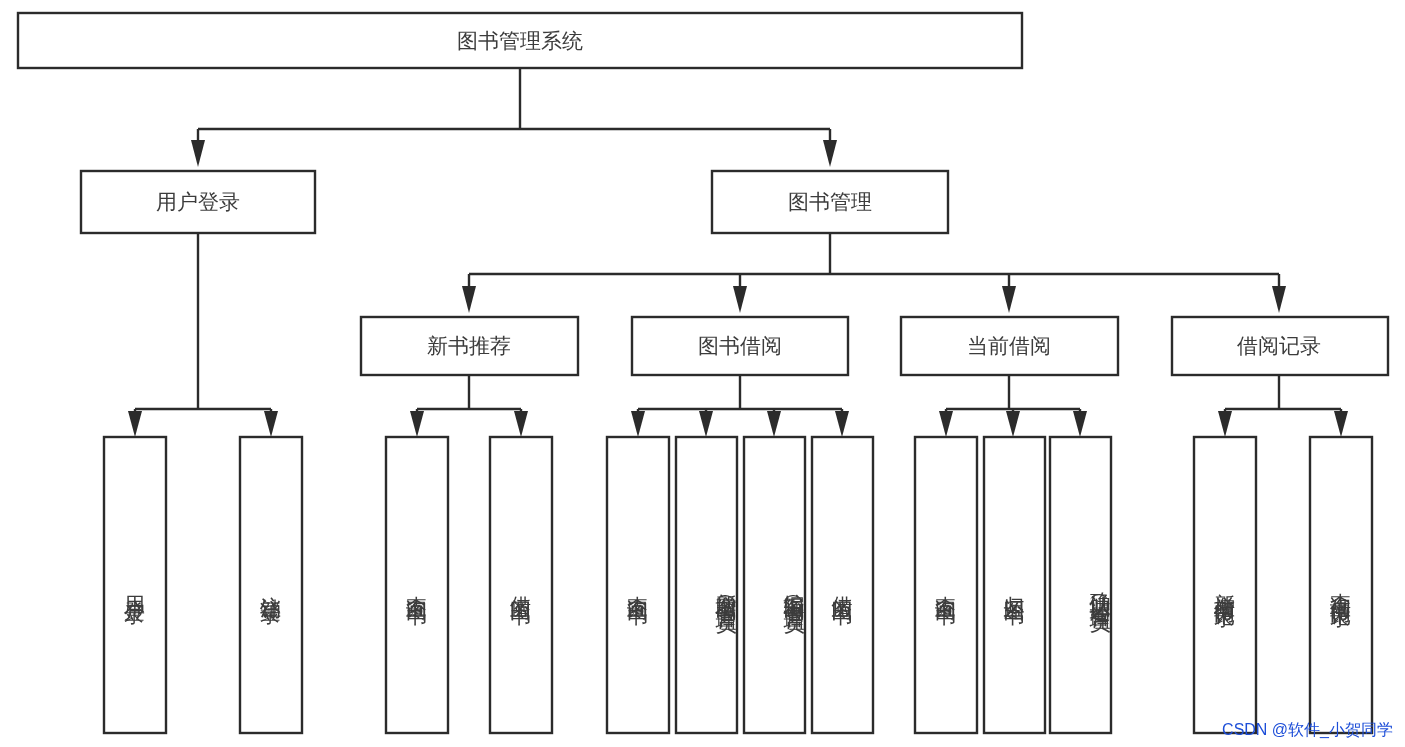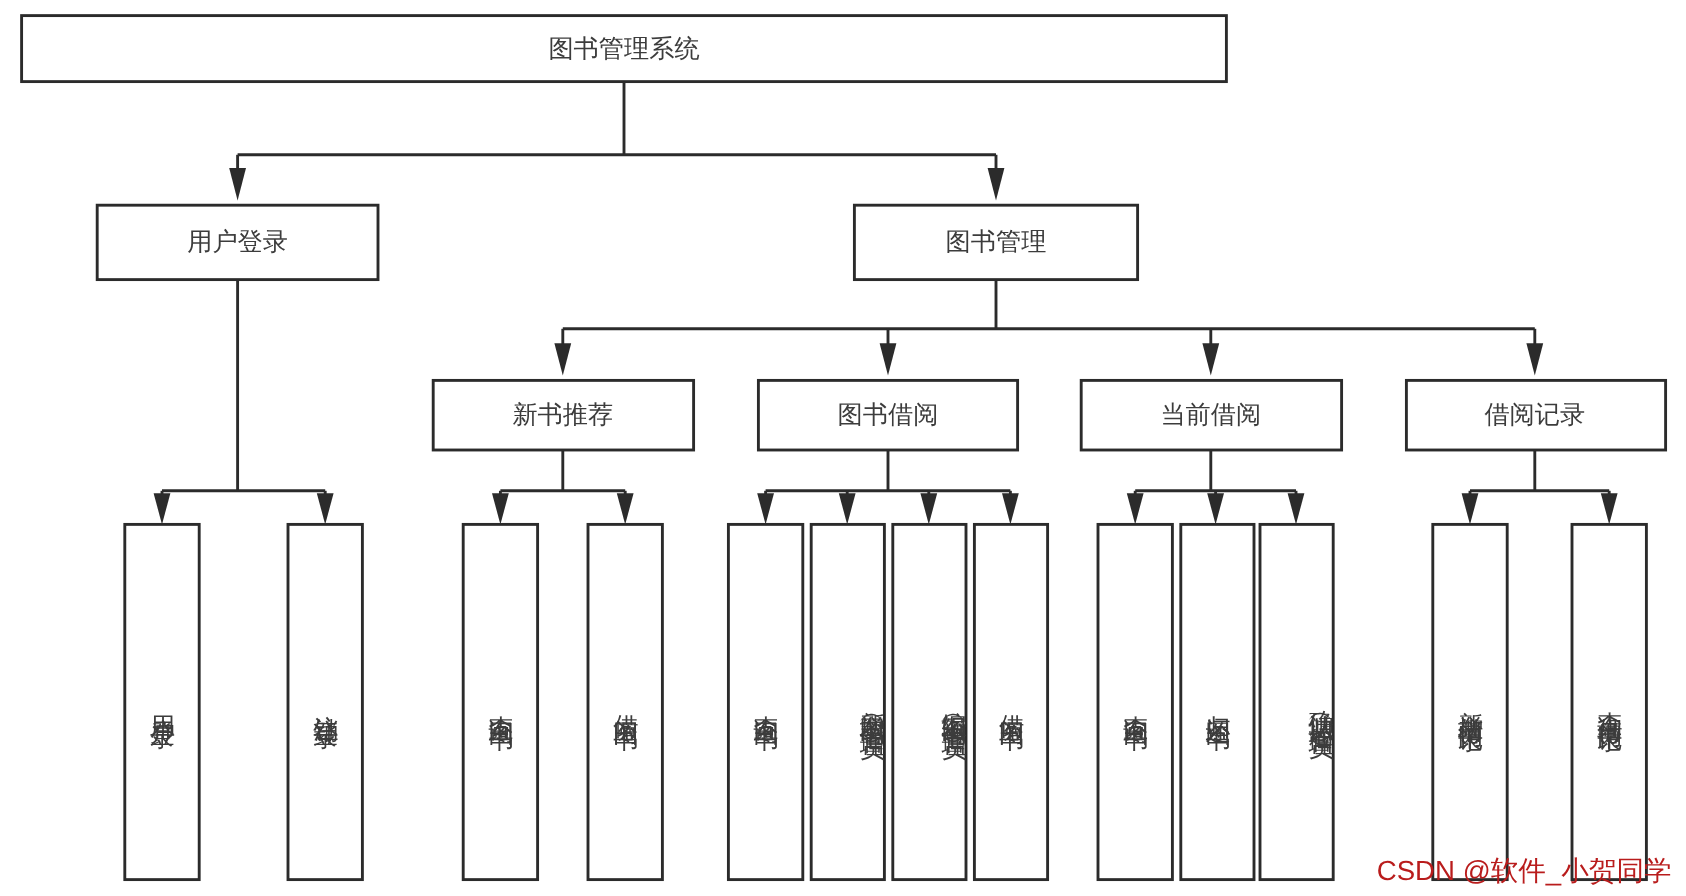--- a/index.html
+++ b/index.html
@@ -62,23 +62,23 @@
     font-family: "Liberation Sans", "DejaVu Sans", sans-serif;
     font-size: 21px;
     line-height: 1;
     white-space: nowrap;
     pointer-events: none;
   }
   .watermark {
     position: absolute;
     right: 12px;
     bottom: 6px;
-    color: #b91c1c;
-    font-family: "Liberation Sans", "DejaVu Sans", sans-serif;
-    font-size: 23px;
+    color: #1d4ed8;
+    font-family: "Liberation Sans", "DejaVu Sans", sans-serif;
+    font-size: 16px;
     white-space: nowrap;
   }
 </style>
 </head>
 <body>
 
 <div id="diagram-root">
 
   <svg class="diagram-canvas" viewBox="0 0 1405 747" xmlns="http://www.w3.org/2000/svg">
 

